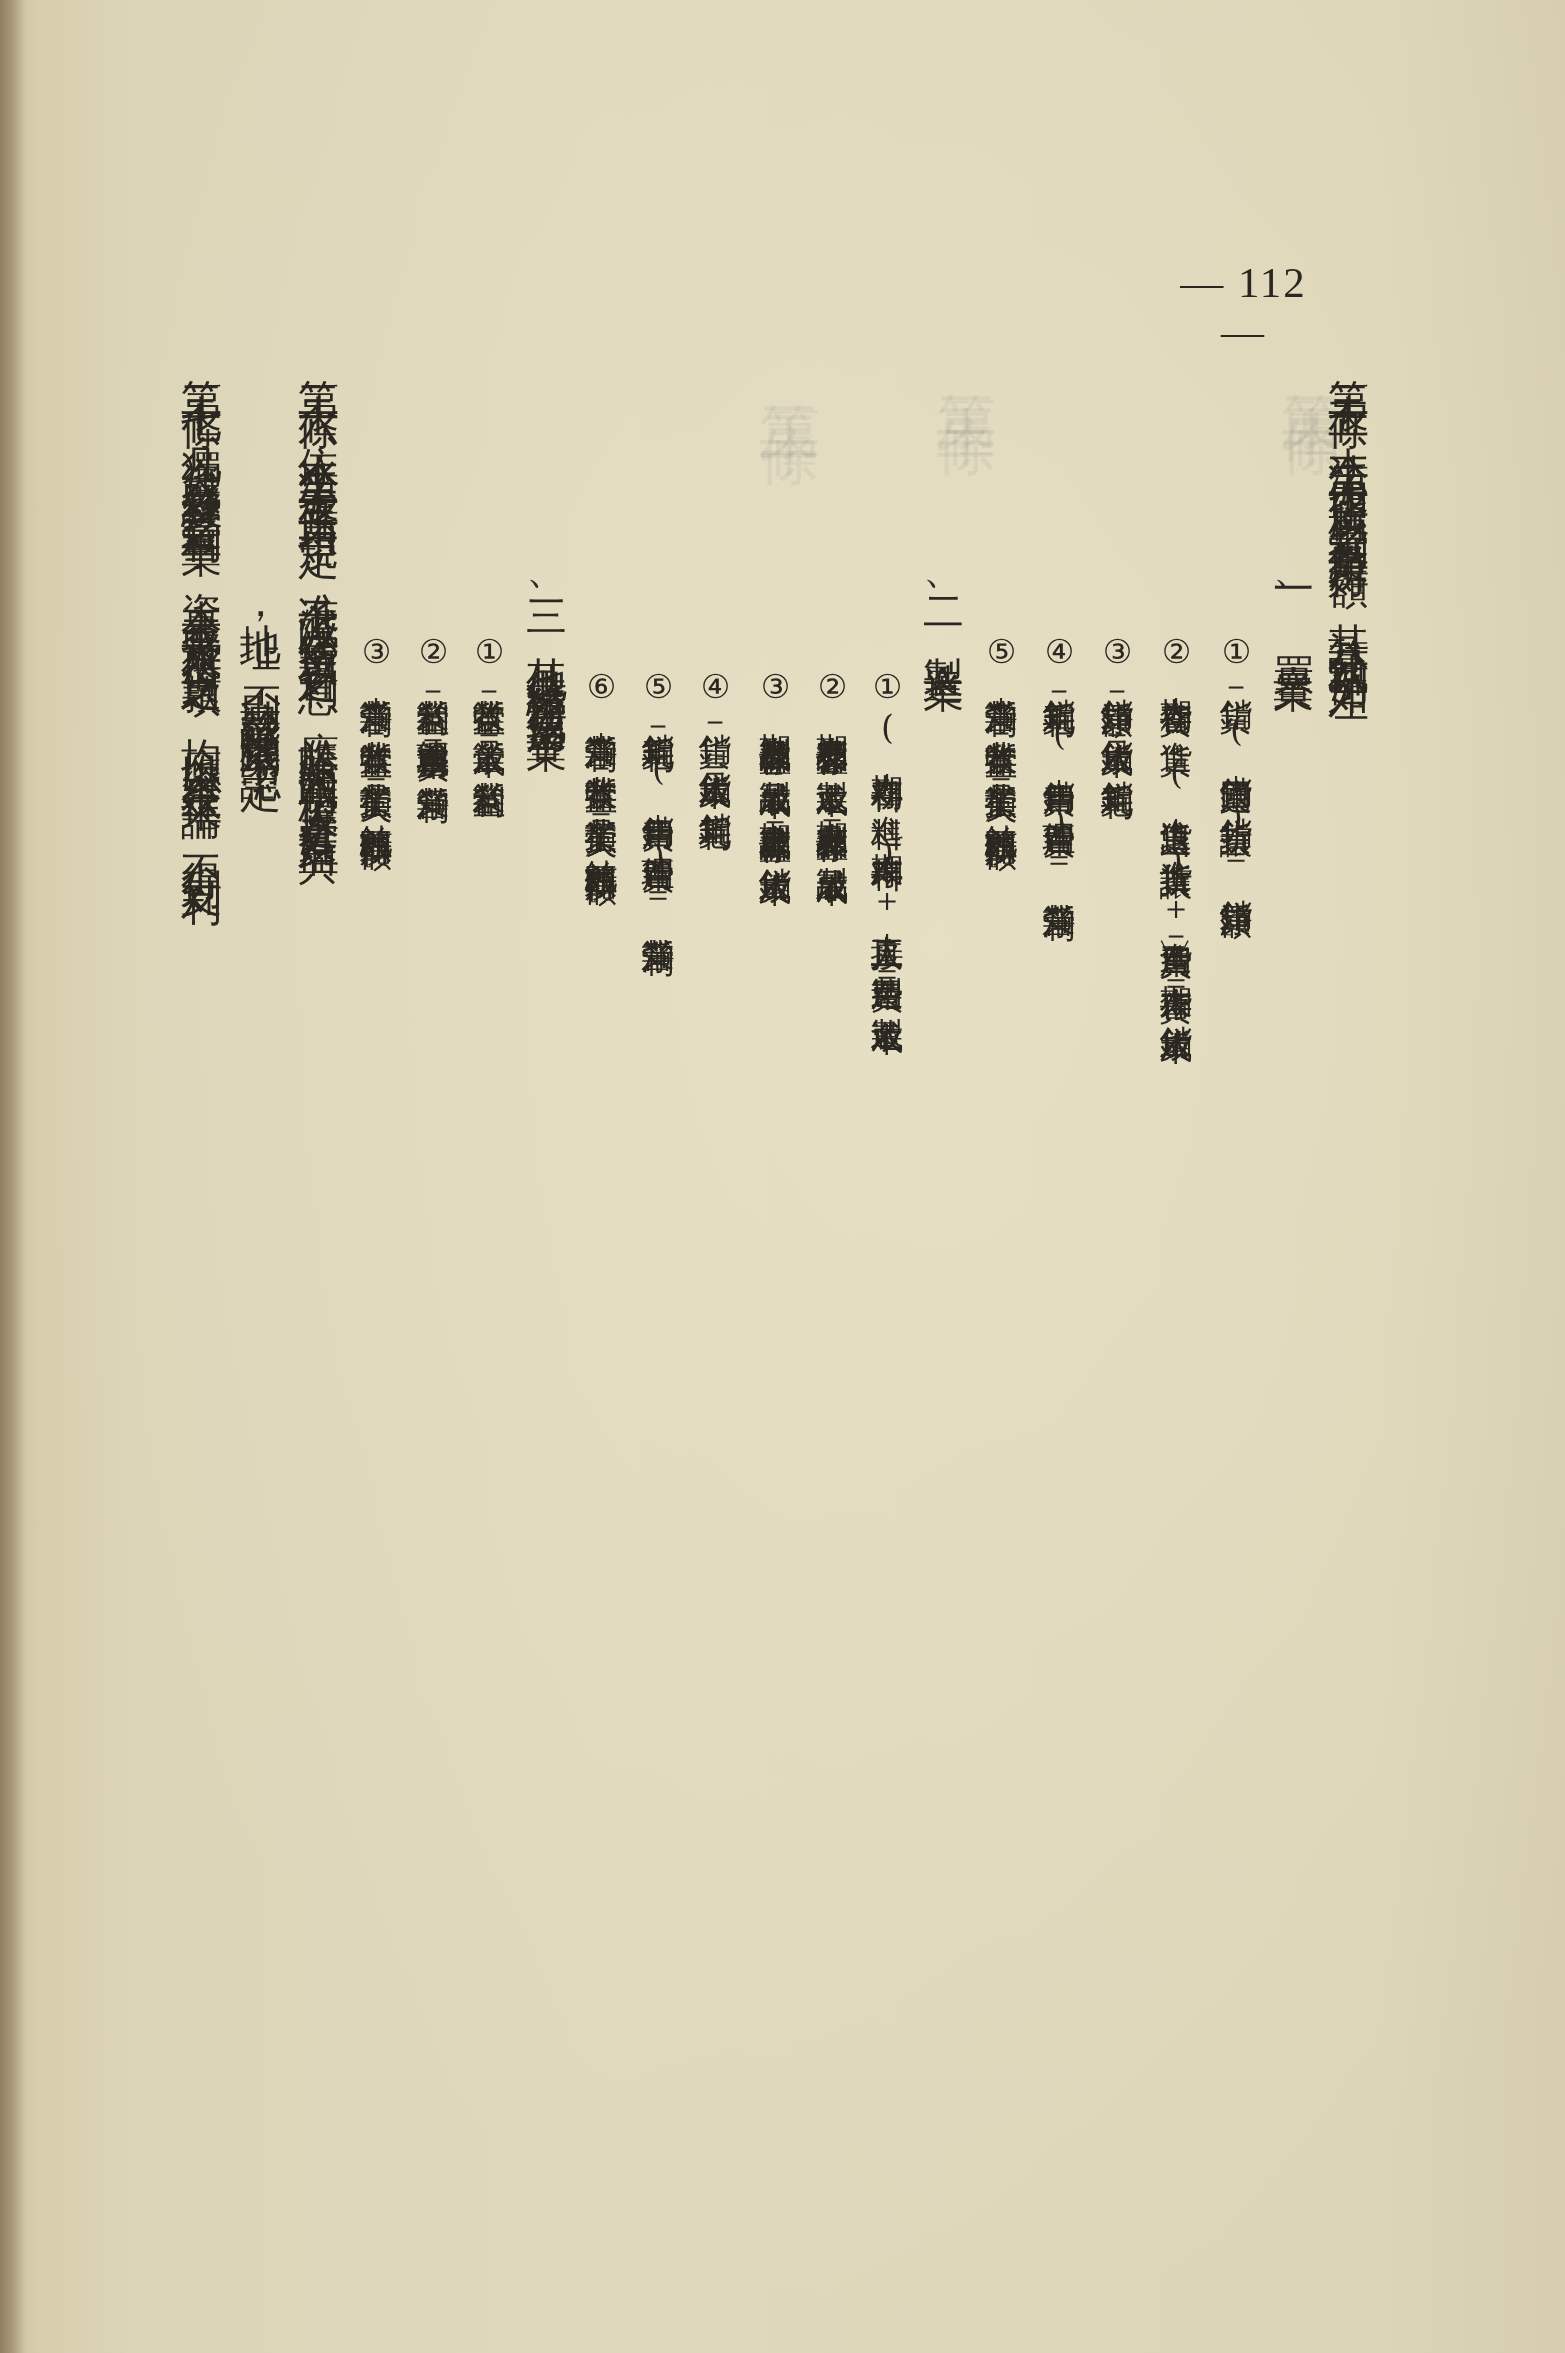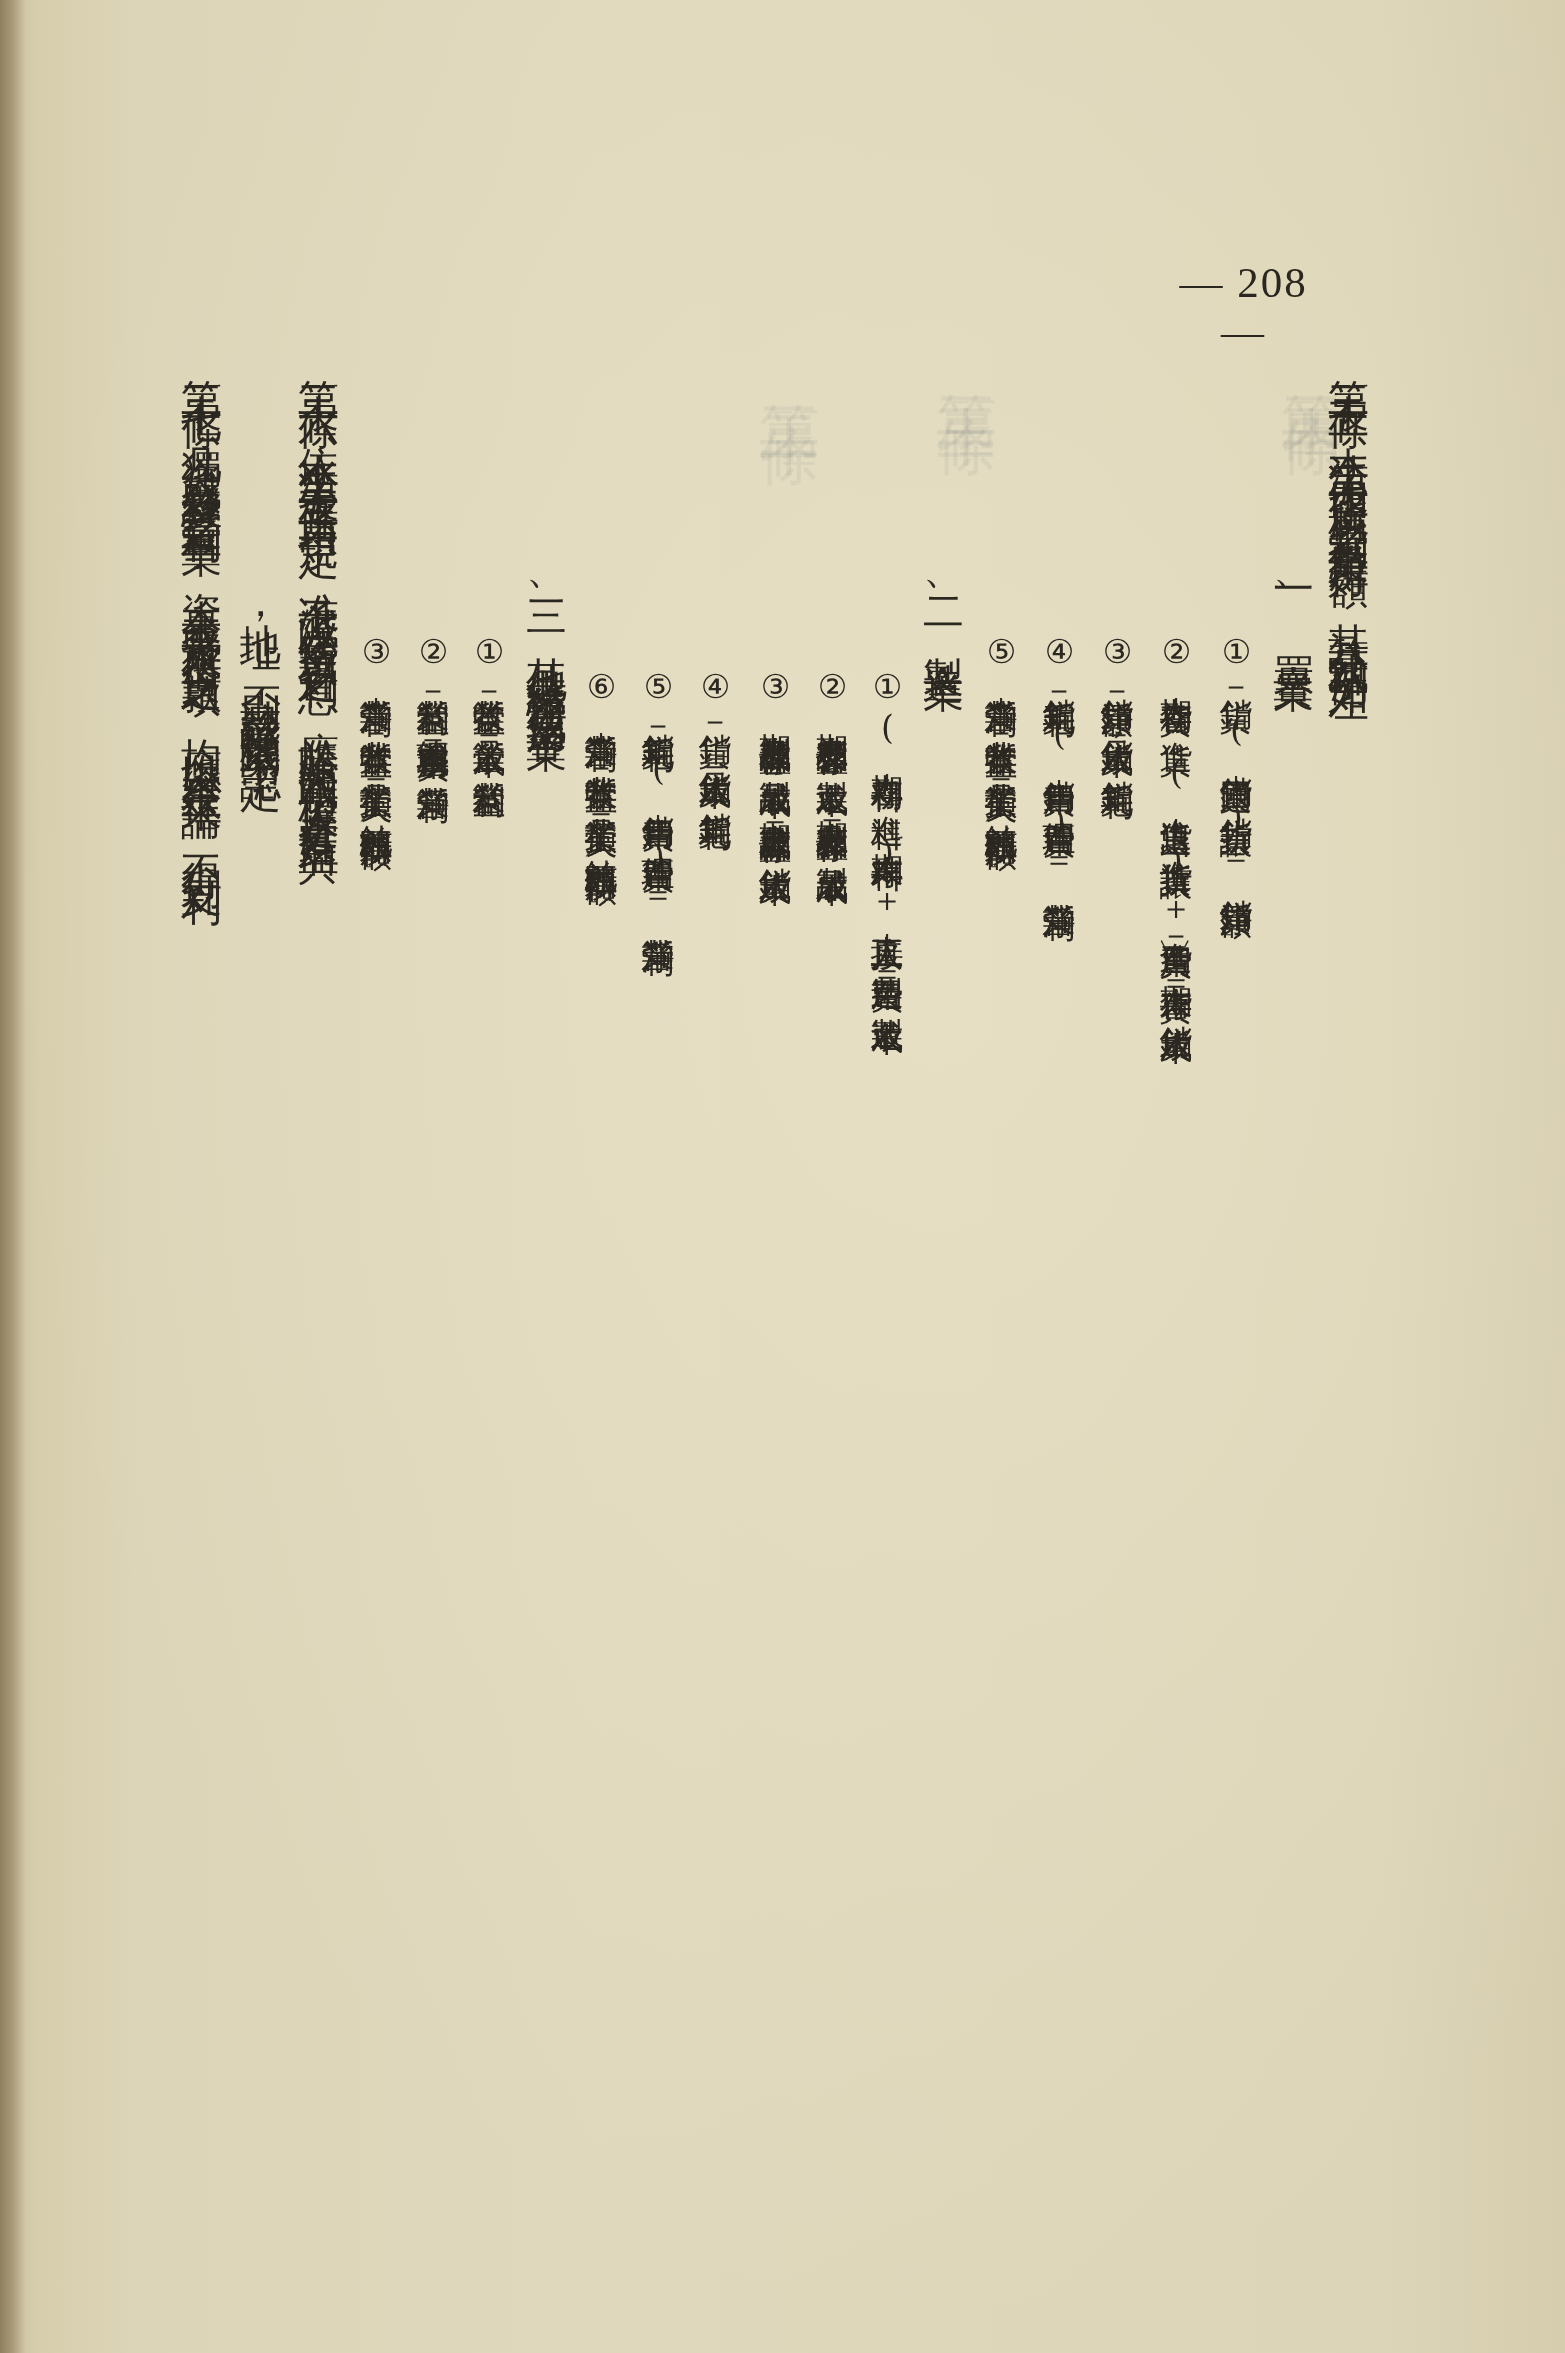--- a/index.html
+++ b/index.html
@@ -75,21 +75,21 @@
 </head>
 <body>
 
 <div class="page">
   <div class="spine-shadow"></div>
 
   <div class="bleed" style="left:1271px; top:345px;">第三十四條</div>
   <div class="bleed" style="left:926px; top:345px;">第三十三條</div>
   <div class="bleed" style="left:749px; top:355px;">第三十二條</div>
 
-  <div class="page-number">— 208 —</div>
+  <div class="page-number">— 112 —</div>
 
   <div class="col big" style="left:1326px; top:347px;">
     <span class="article-no">第三十五條</span><span>本法第二十四條所稱之營利事業所得額，其計算公式舉例如左：</span>
   </div>
 
   <div class="col big" style="left:1271px; top:568px;">一、買賣業：</div>
   <div class="col small" style="left:1218px; top:632px;">
     <span class="circled">①</span><span>銷貨－(銷貨退回＋銷貨折讓)＝銷貨淨額</span>
   </div>
   <div class="col small" style="left:1158px; top:632px;">

